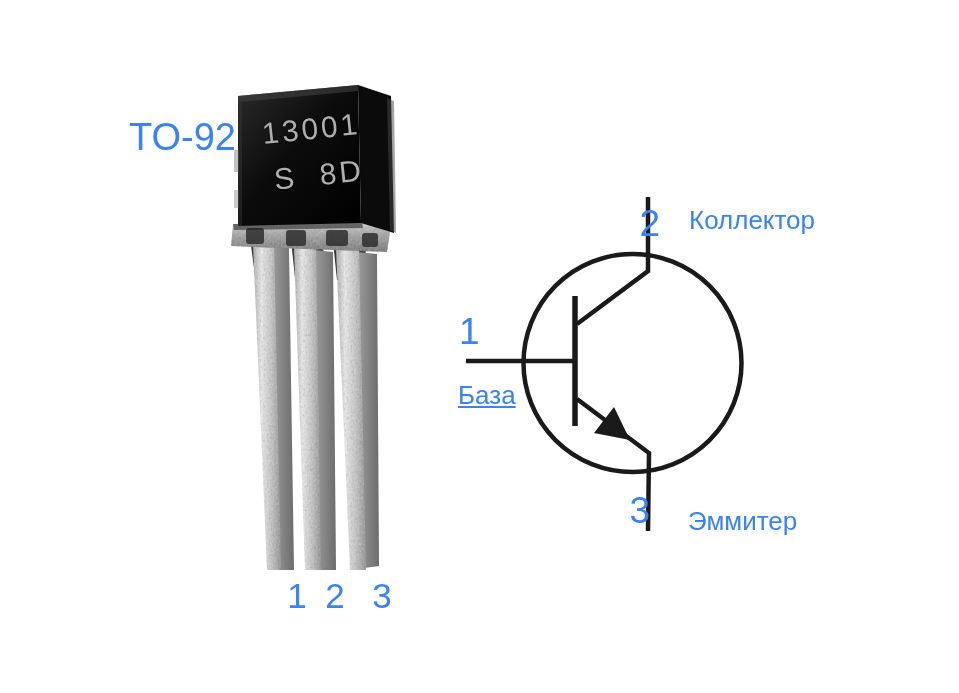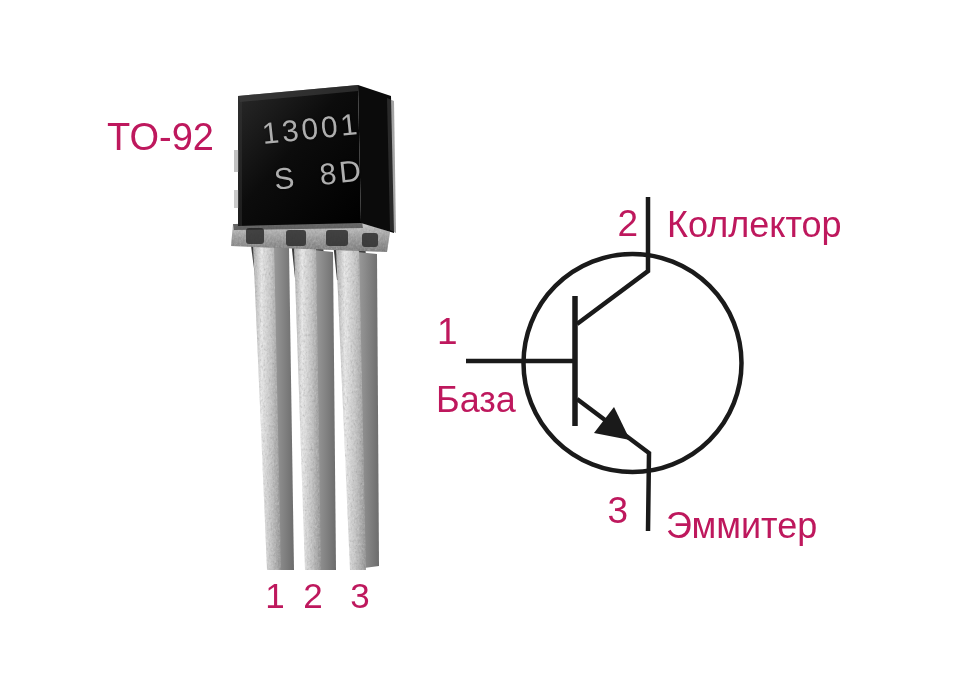--- a/index.html
+++ b/index.html
@@ -1,24 +1,24 @@
 <!DOCTYPE html>
 <html><head>
 <meta charset="utf-8">
 <style>
   html,body{margin:0;padding:0;background:#fff;}
   .canvas{
     position:relative;width:959px;height:693px;background:#ffffff;
     font-family:"Liberation Sans",sans-serif;overflow:hidden;
   }
   .gfx{position:absolute;left:0;top:0;}
-  .t{position:absolute;color:#be185d;line-height:1;white-space:nowrap;}
+  .t{position:absolute;color:#3b82f6;line-height:1;white-space:nowrap;margin-left:22px;}
   .t-big{font-size:38px;}
   .t-num{font-size:37px;}
-  .t-name{font-size:36px;}
+  .t-name{font-size:26px;}
   .t-pin{font-size:35px;width:40px;text-align:center;}
   .t-right{width:40px;text-align:right;}
   .marking{
     position:absolute;color:#aeaeae;font-size:30px;letter-spacing:3px;
     transform:rotate(-6deg);white-space:pre;text-shadow:0 0 2px rgba(0,0,0,.55);
   }
 </style>
 </head>
 <body>
 
@@ -122,18 +122,18 @@
   <div class="marking" style="left:274px;top:158px;">S  8D</div>
 
   <div class="t t-pin" style="left:255px;top:578px;">1</div>
   <div class="t t-pin" style="left:293px;top:578px;">2</div>
   <div class="t t-pin" style="left:340px;top:578px;">3</div>
 
   <div class="t t-num t-right" style="left:598px;top:205px;">2</div>
   <div class="t t-name" style="left:667px;top:207px;">Коллектор</div>
 
   <div class="t t-num" style="left:437px;top:313px;">1</div>
-  <div class="t t-name" style="left:436px;top:382px;">База</div>
+  <div class="t t-name" style="left:436px;top:382px;text-decoration:underline;">База</div>
 
   <div class="t t-num t-right" style="left:588px;top:492px;">3</div>
   <div class="t t-name" style="left:666px;top:508px;">Эммитер</div>
 
 </div>
 
 </body></html>

